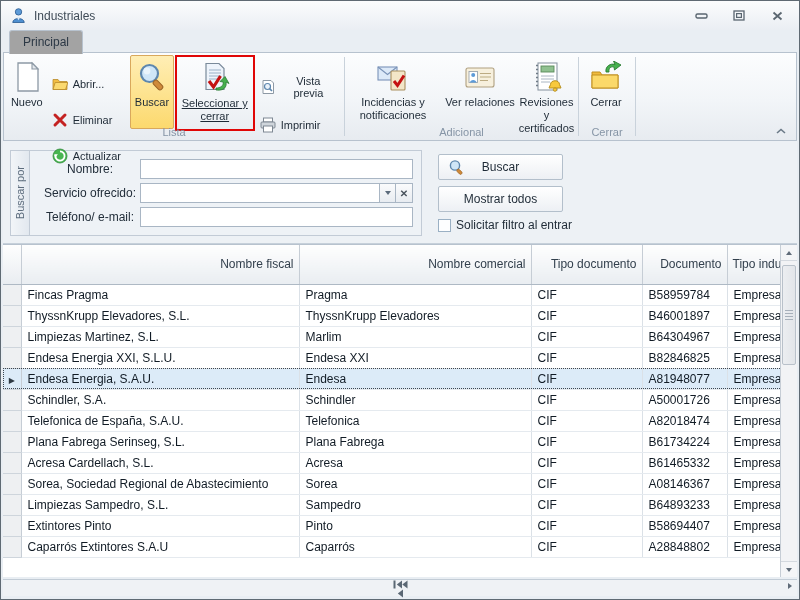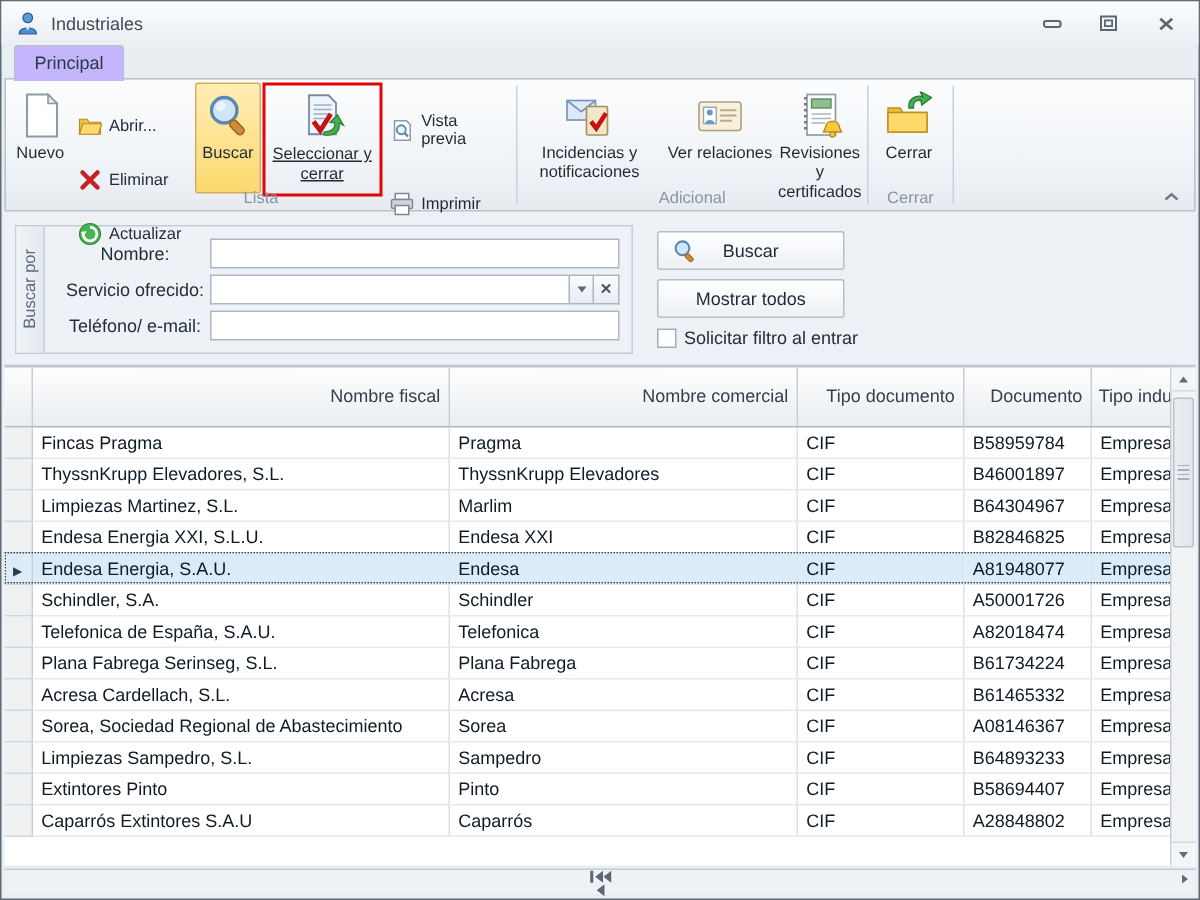--- a/index.html
+++ b/index.html
@@ -13,21 +13,21 @@
     background:linear-gradient(#fbfcfd,#eaeef3); display:flex; align-items:center;
     padding-left:9px; }
   .titlebar .app-icon { width:17px; height:17px; margin-right:7px; }
   .title-text { font-size:12px; color:#404c58; }
   .win-controls { margin-left:auto; display:flex; gap:22px; margin-right:14px; }
   .win-btn { width:16px; height:14px; display:flex; align-items:center; justify-content:center; cursor:default; }
 
   
   .tabrow { position:absolute; top:29px; left:2px; right:2px; height:23px; }
   .tab { position:absolute; left:6px; bottom:-1px; padding:4px 13px 5px;
-    font-size:12px; color:#2c3845; background:#c4b5fd;
+    font-size:12px; color:#2c3845; background:#a3a3a3;
     border:1px solid #b7c2ce; border-bottom:none; border-radius:3px 3px 0 0; z-index:3; }
 
   
   .ribbon { position:absolute; top:51px; left:2px; right:2px; height:89px;
     background:linear-gradient(#fcfdfe,#f2f5f8 55%,#e7ebf0);
     border:1px solid #b7c2ce; display:flex; z-index:2; }
   .rgroup { position:relative; height:100%; display:flex; align-items:flex-start; padding:3px 2px 14px; }
   .rgroup-label { position:absolute; bottom:2px; left:0; right:0; text-align:center;
     font-size:11px; color:#8695a6; }
   .rsep { width:1px; background:#c9d2db; margin:4px 0; }
@@ -206,21 +206,21 @@
         <div class="bigbtn" style="width:76px;text-decoration:underline;">
           <svg class="bicon" viewBox="0 0 32 32">
             <path d="M7 1.5 h13 l5 5 v21 h-18 z" fill="#eef4fb" stroke="#7a8a9a" stroke-width="1.2"></path>
             <path d="M10 8 h12 M10 11 h12 M10 14 h12 M10 17 h8" stroke="#9ab0c6" stroke-width="1"></path>
             <path d="M10 19 l4.5 6 7-11" stroke="#c41212" stroke-width="3.2" fill="none"></path>
             <path d="M17 28 c8 1 11-3 10-8 l3 1.5 -4-7 -5 5 3.2 0.5 c0.5 4-3 6-7.2 6 z" fill="#46b04e" stroke="#2a7a32" stroke-width="0.8"></path>
           </svg>
           <span>Seleccionar y cerrar</span>
         </div>
       </div>
-      <div class="smallcol" style="width:92px; gap:15px; padding-top:7px;">
+      <div class="smallcol" style="width:92px; gap:4px; padding-top:7px;text-align:center;">
         <div class="smallbtn">
           <svg class="sicon" viewBox="0 0 16 16">
             <path d="M3 1.5 h8 l2.5 2.5 v10.5 h-10.5 z" fill="#fff" stroke="#8d99a5" stroke-width="1"></path>
             <circle cx="7.5" cy="7.5" r="3" fill="#eaf2fa" stroke="#5e87ae" stroke-width="1.2"></circle>
             <path d="M9.6 9.6 l2.4 2.4" stroke="#5e87ae" stroke-width="1.6"></path>
           </svg>
           <span>Vista previa</span>
         </div>
         <div class="smallbtn">
           <svg class="sicon" viewBox="0 0 16 16">

